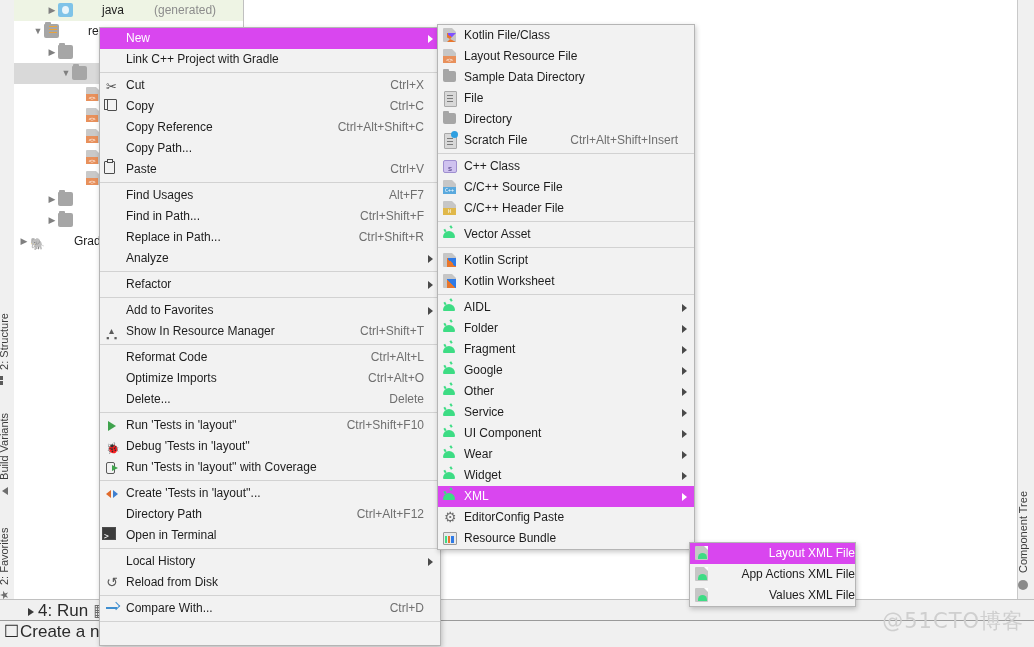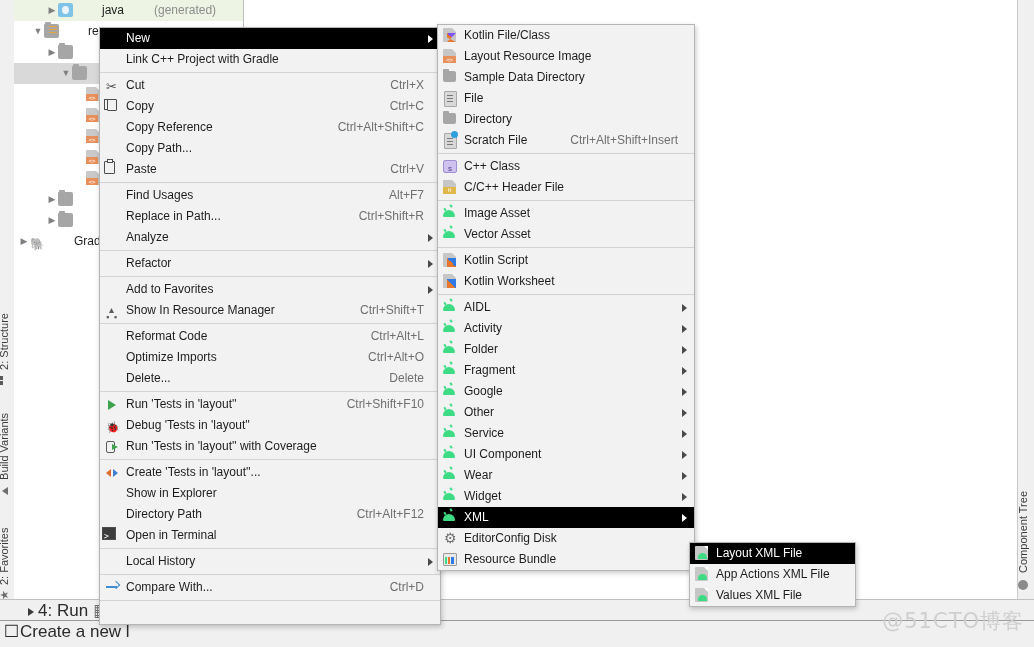--- a/index.html
+++ b/index.html
@@ -55,21 +55,21 @@
     position:absolute;background:#f2f2f2;
     border:1px solid #b5b5b5;
     box-shadow:1px 2px 5px rgba(0,0,0,.22);
     padding:0;z-index:50;
   }
   .mi{
     position:relative;height:21px;line-height:21px;
     padding:0 0 0 26px;white-space:nowrap;font-size:12px;color:#1d1d1d;
     display:block;
   }
-  .mi.hl{background:#000000;color:#ffffff;}
+  .mi.hl{background:#d946ef;color:#ffffff;}
   .mi .sc{position:absolute;right:16px;top:0;font-size:12px;color:#6f6f6f;}
   .mi .arrow{position:absolute;right:7px;top:7px;width:0;height:0;
     border-style:solid;border-width:4px 0 4px 5px;border-color:transparent transparent transparent #4a4a4a;}
   .mi.hl .arrow{border-left-color:#ffffff;}
   .msep{height:0;border-top:1px solid #d2d2d2;margin:2px 0;}
   .mico{position:absolute;left:5px;top:3px;width:15px;height:15px;}
 
   
   .g-scissors:before{content:"\2702";position:absolute;left:1px;top:-2px;font-size:13px;color:#4d4d4d;}
   .g-copy{border:1.2px solid #4d4d4d;width:8px;height:10px;left:7px;top:3px;border-radius:1px;}
@@ -202,77 +202,77 @@
     <div class="mi hl"><span>New</span><span class="arrow"></span></div>
     <div class="mi"><span>Link C++ Project with Gradle</span></div>
     <div class="msep"></div>
     <div class="mi"><span class="mico g-scissors"></span><span>Cut</span><span class="sc">Ctrl+X</span></div>
     <div class="mi"><span class="mico g-copy"></span><span>Copy</span><span class="sc">Ctrl+C</span></div>
     <div class="mi"><span>Copy Reference</span><span class="sc">Ctrl+Alt+Shift+C</span></div>
     <div class="mi"><span>Copy Path...</span></div>
     <div class="mi"><span class="mico g-paste"></span><span>Paste</span><span class="sc">Ctrl+V</span></div>
     <div class="msep"></div>
     <div class="mi"><span>Find Usages</span><span class="sc">Alt+F7</span></div>
+    <div class="mi"><span>Find in Path...</span><span class="sc">Ctrl+Shift+F</span></div>
     <div class="mi"><span>Replace in Path...</span><span class="sc">Ctrl+Shift+R</span></div>
     <div class="mi"><span>Analyze</span><span class="arrow"></span></div>
     <div class="msep"></div>
     <div class="mi"><span>Refactor</span><span class="arrow"></span></div>
     <div class="msep"></div>
     <div class="mi"><span>Add to Favorites</span><span class="arrow"></span></div>
     <div class="mi"><span class="mico g-resmgr"></span><span>Show In Resource Manager</span><span class="sc">Ctrl+Shift+T</span></div>
     <div class="msep"></div>
     <div class="mi"><span>Reformat Code</span><span class="sc">Ctrl+Alt+L</span></div>
     <div class="mi"><span>Optimize Imports</span><span class="sc">Ctrl+Alt+O</span></div>
     <div class="mi"><span>Delete...</span><span class="sc">Delete</span></div>
     <div class="msep"></div>
     <div class="mi"><span class="mico g-run"></span><span>Run 'Tests in 'layout''</span><span class="sc">Ctrl+Shift+F10</span></div>
     <div class="mi"><span class="mico g-debug"></span><span>Debug 'Tests in 'layout''</span></div>
     <div class="mi"><span class="mico g-cover"></span><span>Run 'Tests in 'layout'' with Coverage</span></div>
     <div class="msep"></div>
     <div class="mi"><span class="mico g-create"></span><span>Create 'Tests in 'layout''...</span></div>
-    <div class="mi"><span>Show in Explorer</span></div>
     <div class="mi"><span>Directory Path</span><span class="sc">Ctrl+Alt+F12</span></div>
     <div class="mi"><span class="mico g-term"></span><span>Open in Terminal</span></div>
     <div class="msep"></div>
     <div class="mi"><span>Local History</span><span class="arrow"></span></div>
+    <div class="mi"><span class="mico g-reload"></span><span>Reload from Disk</span></div>
     <div class="msep"></div>
     <div class="mi"><span class="mico g-compare"></span><span>Compare With...</span><span class="sc">Ctrl+D</span></div>
     <div class="msep"></div>
     <div class="mi"></div>
   </div>
 
 <div class="menu" id="new-submenu" style="left:437px;top:24px;width:256px;">
     <div class="mi"><span class="mico g-kotlin"></span><span>Kotlin File/Class</span></div>
-    <div class="mi"><span class="mico g-layoutxml"></span><span>Layout Resource Image</span></div>
+    <div class="mi"><span class="mico g-layoutxml"></span><span>Layout Resource File</span></div>
     <div class="mi"><span class="mico g-dir"></span><span>Sample Data Directory</span></div>
     <div class="mi"><span class="mico g-file"></span><span>File</span></div>
     <div class="mi"><span class="mico g-dir"></span><span>Directory</span></div>
     <div class="mi"><span class="mico g-scratch"></span><span>Scratch File</span><span class="sc">Ctrl+Alt+Shift+Insert</span></div>
     <div class="msep"></div>
     <div class="mi"><span class="mico g-cppclass"></span><span>C++ Class</span></div>
+    <div class="mi"><span class="mico g-cpps"></span><span>C/C++ Source File</span></div>
     <div class="mi"><span class="mico g-cpph"></span><span>C/C++ Header File</span></div>
     <div class="msep"></div>
-    <div class="mi"><span class="mico g-android"></span><span>Image Asset</span></div>
     <div class="mi"><span class="mico g-android"></span><span>Vector Asset</span></div>
     <div class="msep"></div>
     <div class="mi"><span class="mico g-kscript"></span><span>Kotlin Script</span></div>
     <div class="mi"><span class="mico g-kscript"></span><span>Kotlin Worksheet</span></div>
     <div class="msep"></div>
     <div class="mi"><span class="mico g-android"></span><span>AIDL</span><span class="arrow"></span></div>
-    <div class="mi"><span class="mico g-android"></span><span>Activity</span><span class="arrow"></span></div>
     <div class="mi"><span class="mico g-android"></span><span>Folder</span><span class="arrow"></span></div>
     <div class="mi"><span class="mico g-android"></span><span>Fragment</span><span class="arrow"></span></div>
     <div class="mi"><span class="mico g-android"></span><span>Google</span><span class="arrow"></span></div>
     <div class="mi"><span class="mico g-android"></span><span>Other</span><span class="arrow"></span></div>
     <div class="mi"><span class="mico g-android"></span><span>Service</span><span class="arrow"></span></div>
     <div class="mi"><span class="mico g-android"></span><span>UI Component</span><span class="arrow"></span></div>
     <div class="mi"><span class="mico g-android"></span><span>Wear</span><span class="arrow"></span></div>
     <div class="mi"><span class="mico g-android"></span><span>Widget</span><span class="arrow"></span></div>
     <div class="mi hl"><span class="mico g-android"></span><span>XML</span><span class="arrow"></span></div>
-    <div class="mi"><span class="mico g-gear"></span><span>EditorConfig Disk</span></div>
+    <div class="mi"><span class="mico g-gear"></span><span>EditorConfig Paste</span></div>
     <div class="mi"><span class="mico g-bundle"></span><span>Resource Bundle</span></div>
   </div>
 
-<div class="menu" id="xml-submenu" style="left:689px;top:542px;width:165px;">
+<div class="menu" id="xml-submenu" style="left:689px;top:542px;width:165px;text-align:right;">
     <div class="mi hl"><span class="mico g-xmlfile"></span><span>Layout XML File</span></div>
     <div class="mi"><span class="mico g-xmlfile"></span><span>App Actions XML File</span></div>
     <div class="mi"><span class="mico g-xmlfile"></span><span>Values XML File</span></div>
   </div>
 
 </body></html>

